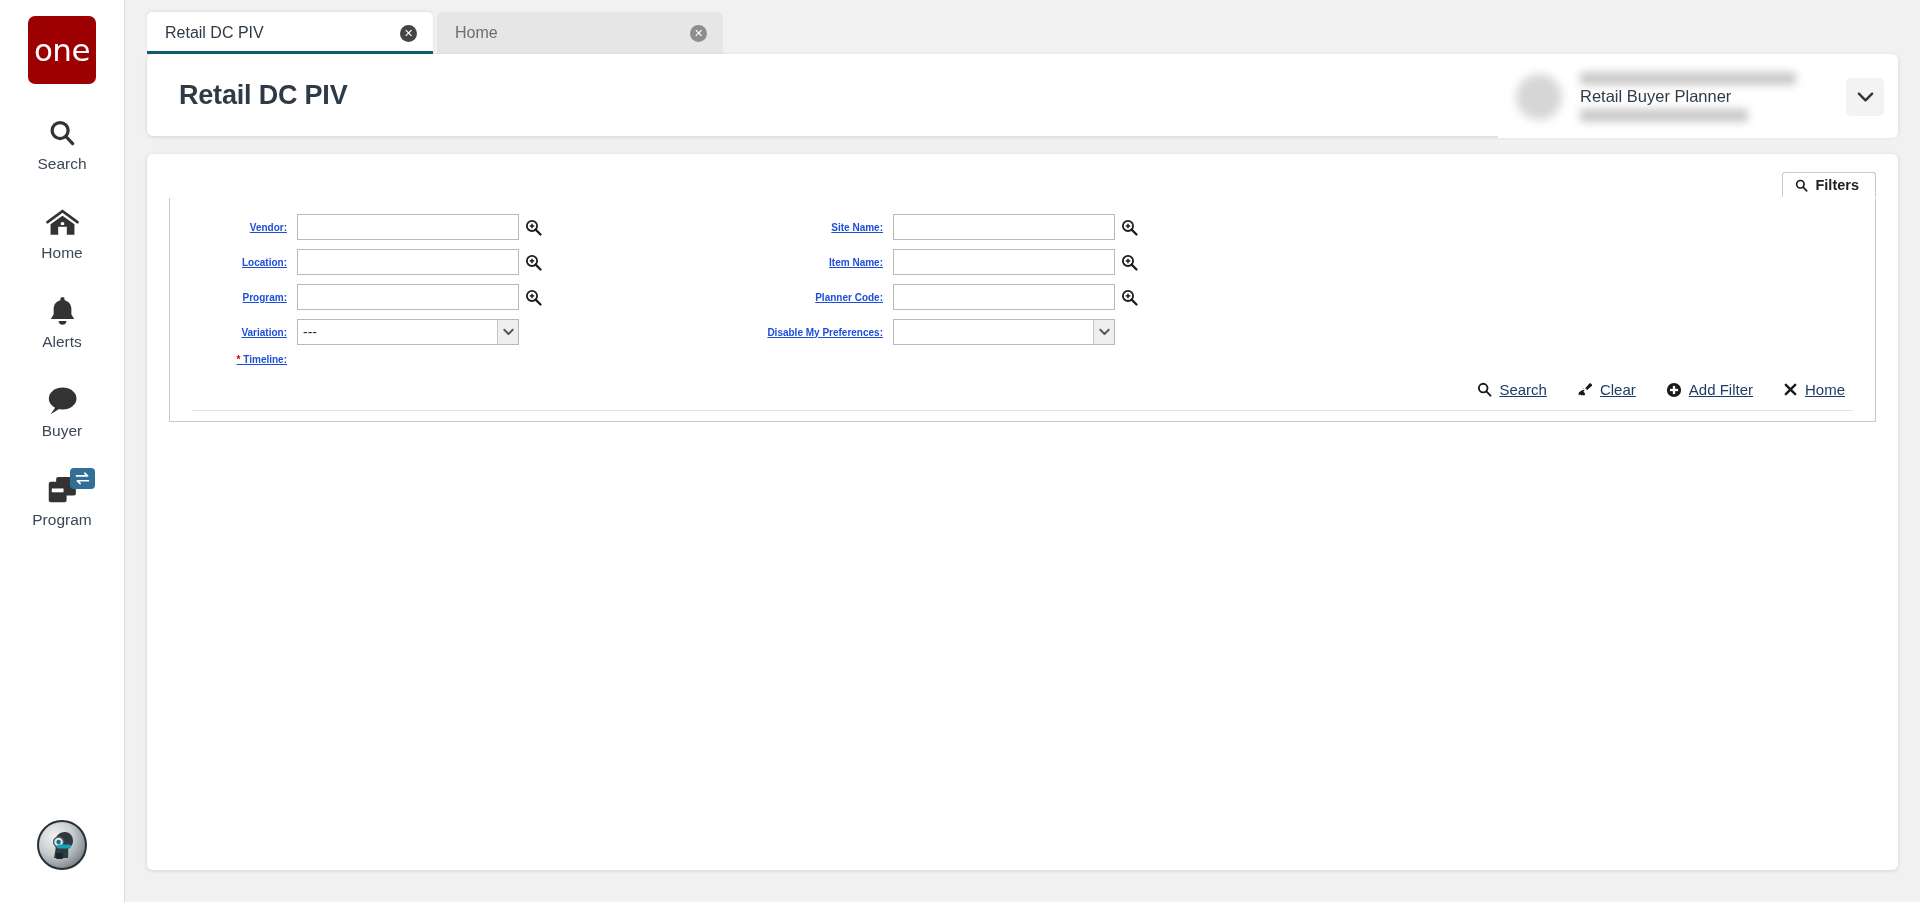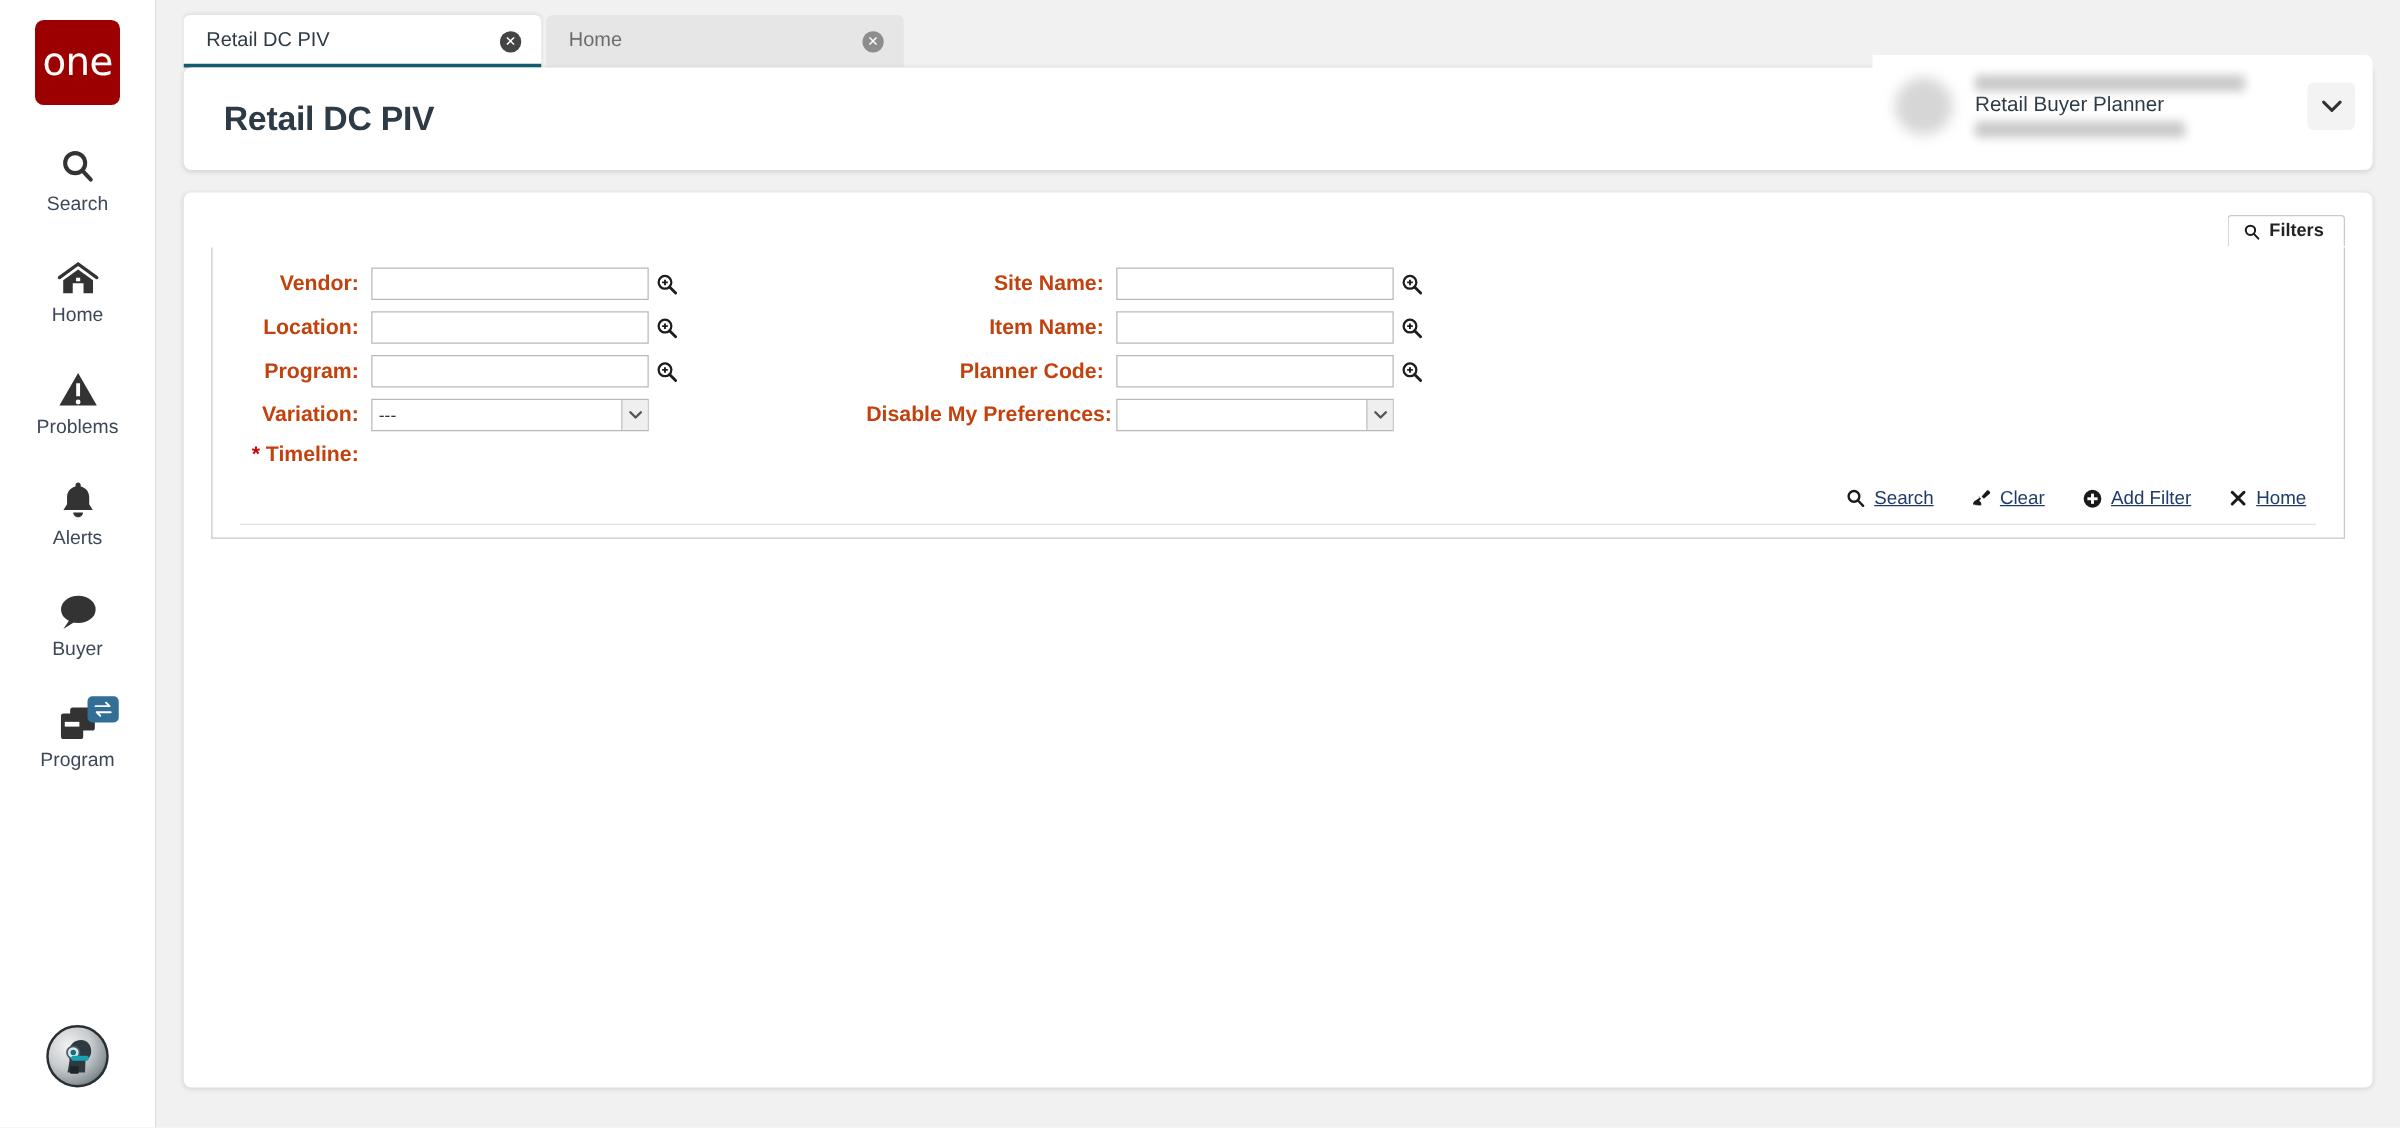--- a/index.html
+++ b/index.html
@@ -179,21 +179,21 @@
     display: block; height: 4px; background: #3a3a3a; border-radius: 1px;
   }
   .ham-lines { width: 21px; display: flex; flex-direction: column; gap: 3px; align-items: flex-start; }
   .ham-lines span:nth-child(1) { width: 21px; }
   .ham-lines span:nth-child(2) { width: 16px; }
   .ham-lines span:nth-child(3) { width: 21px; }
 
   
   .user-pod {
     position: absolute;
-    right: 22px; top: 44px;
+    right: 22px; top: 56px;
     height: 82px;
     width: 400px;
     background: #ffffff;
     border-radius: 0 6px 6px 0;
     display: flex; align-items: center;
     padding-left: 10px;
     z-index: 4;
   }
   .user-avatar {
     width: 46px; height: 46px;
@@ -269,23 +269,24 @@
     padding: 16px 22px 10px 22px;
     background: #fff;
   }
   .grid {
     display: grid;
     grid-template-columns: 105px 222px 34px 140px 200px 222px 34px;
     row-gap: 9px;
     align-items: center;
   }
   .lbl {
-    font-size: 17px; font-weight: bold; color: #c2410c;
+    font-size: 10px; font-weight: bold; color: #1d4ed8;
     text-align: right; padding-right: 10px;
     white-space: nowrap;
+    text-decoration: underline;
   }
   .lbl.req::before { content: "* "; color: #c00; font-weight: bold; }
   .txt {
     width: 100%; height: 26px;
     border: 1px solid #b9b9b9;
     background: #fff;
     font-size: 14px;
     padding: 0 5px;
     font-family: "Liberation Sans", sans-serif;
     color: #222;
@@ -375,28 +376,20 @@
     <div class="nav-item">
       <div class="nav-icon">
         <svg width="33" height="30" viewBox="0 0 26 22" fill="currentColor">
           <path d="M13 1.2 0.6 10.2c-.5.4-.6 1-.3 1.5.3.5 1 .6 1.5.3L13 3.8l11.2 8.2c.5.3 1.2.2 1.5-.3.3-.5.2-1.1-.3-1.5L13 1.2z"></path>
           <path d="M13 6 3.6 12.8V21h6v-6.3h6.8V21h6v-8.2L13 6zm-1.3 5.1h2.6v2.2h-2.6v-2.2z"></path>
         </svg>
       </div>
       <div class="nav-label">Home</div>
     </div>
 
-    <div class="nav-item">
-      <div class="nav-icon">
-        <svg width="31" height="29" viewBox="0 0 24 22" fill="currentColor">
-          <path d="M12 0.8 0.4 21h23.2L12 .8zm-1.2 6.4h2.4v8h-2.4v-8zm1.2 10.1a1.5 1.5 0 1 1 0 3 1.5 1.5 0 0 1 0-3z" fill="currentColor"></path>
-        </svg>
-      </div>
-      <div class="nav-label">Problems</div>
-    </div>
 
     <div class="nav-item">
       <div class="nav-icon">
         <svg width="27" height="30" viewBox="0 0 20 23" fill="currentColor">
           <path d="M10 0.8c-.9 0-1.6.7-1.6 1.6v.8C5.3 3.9 3.2 6.6 3.2 9.8v4.3L1 17.6h18l-2.2-3.5V9.8c0-3.2-2.1-5.9-5.2-6.6v-.8c0-.9-.7-1.6-1.6-1.6z"></path>
           <path d="M7 19.2c0 1.6 1.3 2.9 3 2.9s3-1.3 3-2.9H7z"></path>
         </svg>
       </div>
       <div class="nav-label">Alerts</div>
     </div>

